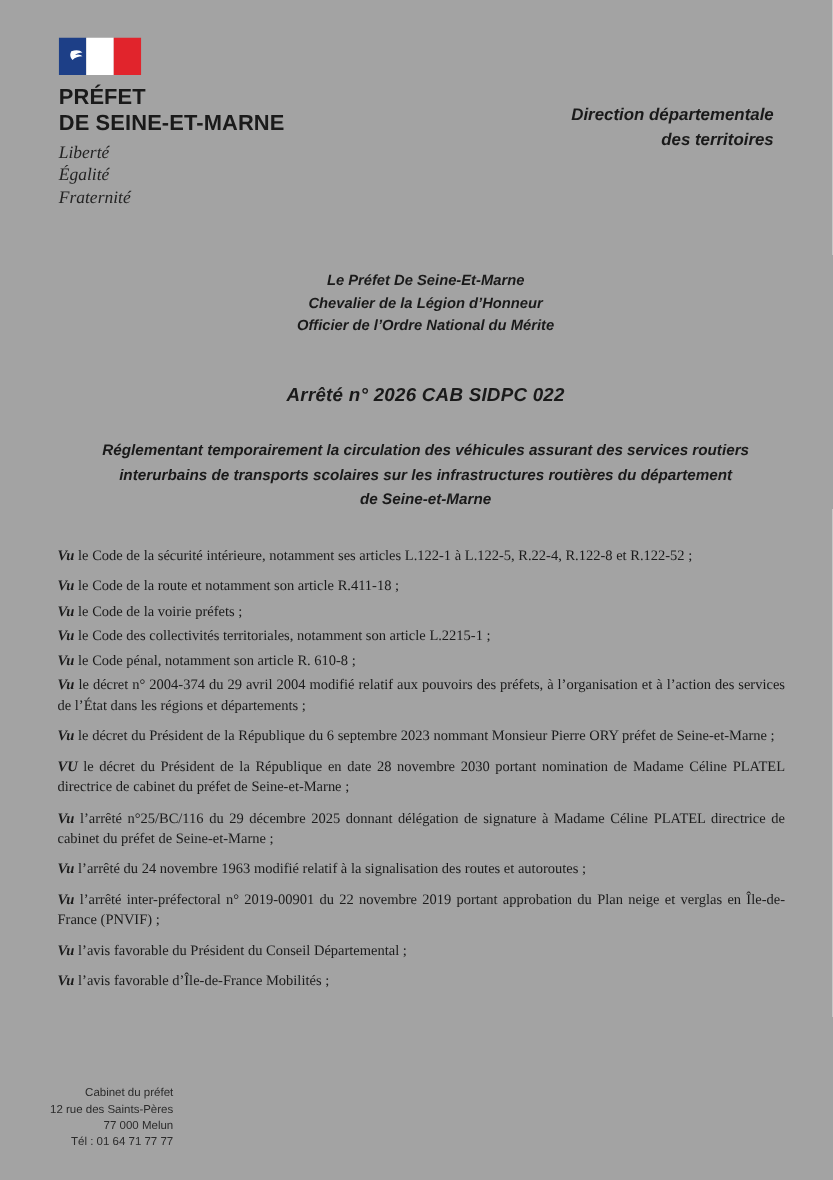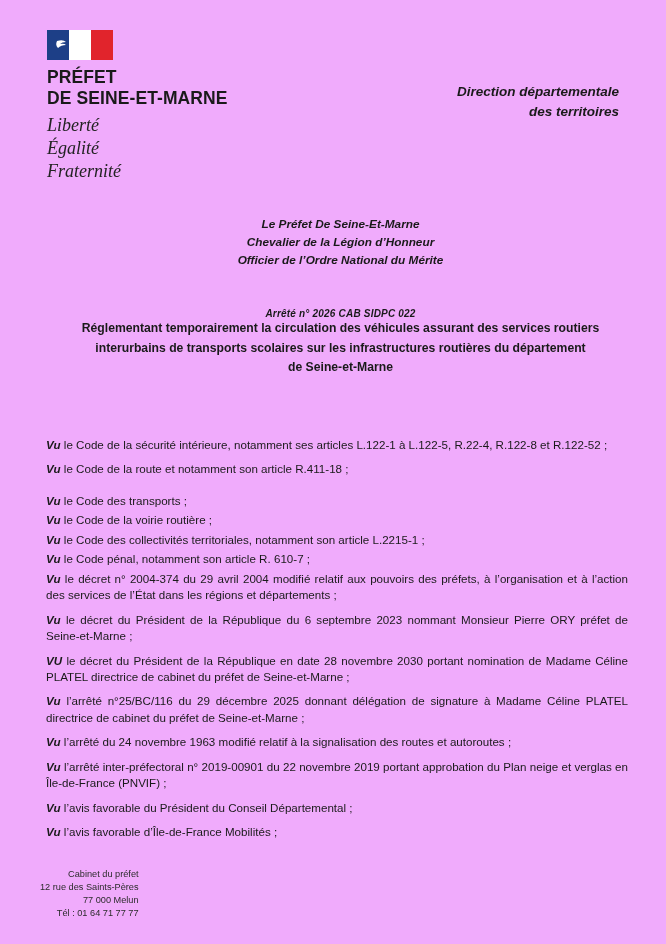--- a/index.html
+++ b/index.html
@@ -13,21 +13,21 @@
     height: 944px;
     position: relative;
     font-family: "Liberation Sans", sans-serif;
     color: #1a1a1a;
     overflow: hidden;
   }
 
   .page {
     position: absolute;
     inset: 0;
-    background: #f0abfc;
+    background: #a3a3a3;
   }
 
   
   .header {
     position: absolute;
     top: 30px;
     left: 0;
     right: 0;
     height: 130px;
   }
@@ -53,21 +53,21 @@
     line-height: 1.18;
     color: #1a1a1a;
     margin: 0;
     white-space: nowrap;
   }
 
   .devise {
     margin-top: 6px;
     font-family: "Liberation Serif", serif;
     font-style: italic;
-    font-size: 18px;
+    font-size: 14px;
     line-height: 1.28;
     color: #232323;
   }
   .devise div { white-space: nowrap; }
 
   .service {
     position: absolute;
     right: 47px;
     top: 52px;
     text-align: right;
@@ -88,48 +88,51 @@
   }
   .qualites {
     font-size: 11.8px;
     font-weight: bold;
     font-style: italic;
     line-height: 1.52;
     color: #1a1a1a;
   }
   .arrete-num {
     margin-top: 38px;
-    font-size: 10px;
+    font-size: 15px;
     font-weight: bold;
     font-style: italic;
     letter-spacing: 0.2px;
   }
   .objet {
+    margin-top: 26px;
     font-size: 12.2px;
     font-weight: bold;
+    font-style: italic;
     line-height: 1.62;
   }
   .objet div { display: block; }
 
   
   .visas {
     position: absolute;
     left: 46px;
     right: 38px;
     top: 437px;
+    font-family: Liberation Serif, serif;
   }
   .visa {
     font-size: 11.6px;
     line-height: 1.42;
     color: #1a1a1a;
     text-align: justify;
     margin: 0 0 3px 0;
   }
   .visa.gap-sm { margin-bottom: 8px; }
-  .visa.gap-md { margin-bottom: 15px; }
+  .visa.gap-md { margin-bottom: 4px; }
   .visa .kw {
     font-weight: bold;
     font-style: italic;
   }
 
   
   .footer {
     position: absolute;
     left: 40px;
     top: 868px;
@@ -187,24 +190,23 @@
     <div class="objet">
       <div>Réglementant temporairement la circulation des véhicules assurant des services routiers</div>
       <div>interurbains de transports scolaires sur les infrastructures routières du département</div>
       <div>de Seine-et-Marne</div>
     </div>
   </div>
 
   <div class="visas">
       <p class="visa gap-sm"><span class="kw">Vu</span> <span>le Code de la sécurité intérieure, notamment ses articles L.122-1 à L.122-5, R.22-4, R.122-8 et R.122-52 ;</span></p>
       <p class="visa gap-md"><span class="kw">Vu</span> <span>le Code de la route et notamment son article R.411-18 ;</span></p>
-      <p class="visa"><span class="kw">Vu</span> <span>le Code des transports ;</span></p>
-      <p class="visa"><span class="kw">Vu</span> <span>le Code de la voirie routière ;</span></p>
+      <p class="visa"><span class="kw">Vu</span> <span>le Code de la voirie préfets ;</span></p>
       <p class="visa"><span class="kw">Vu</span> <span>le Code des collectivités territoriales, notamment son article L.2215-1 ;</span></p>
-      <p class="visa"><span class="kw">Vu</span> <span>le Code pénal, notamment son article R. 610-7 ;</span></p>
+      <p class="visa"><span class="kw">Vu</span> <span>le Code pénal, notamment son article R. 610-8 ;</span></p>
       <p class="visa gap-sm"><span class="kw">Vu</span> <span>le décret n° 2004-374 du 29 avril 2004 modifié relatif aux pouvoirs des préfets, à l’organisation et à l’action des services de l’État dans les régions et départements ;</span></p>
       <p class="visa gap-sm"><span class="kw">Vu</span> <span>le décret du Président de la République du 6 septembre 2023 nommant Monsieur Pierre ORY préfet de Seine-et-Marne ;</span></p>
       <p class="visa gap-sm"><span class="kw">VU</span> <span>le décret du Président de la République en date 28 novembre 2030 portant nomination de Madame Céline PLATEL directrice de cabinet du préfet de Seine-et-Marne ;</span></p>
       <p class="visa gap-sm"><span class="kw">Vu</span> <span>l’arrêté n°25/BC/116 du 29 décembre 2025 donnant délégation de signature à Madame Céline PLATEL directrice de cabinet du préfet de Seine-et-Marne ;</span></p>
       <p class="visa gap-sm"><span class="kw">Vu</span> <span>l’arrêté du 24 novembre 1963 modifié relatif à la signalisation des routes et autoroutes ;</span></p>
       <p class="visa gap-sm"><span class="kw">Vu</span> <span>l’arrêté inter-préfectoral n° 2019-00901 du 22 novembre 2019 portant approbation du Plan neige et verglas en Île-de-France (PNVIF) ;</span></p>
       <p class="visa gap-sm"><span class="kw">Vu</span> <span>l’avis favorable du Président du Conseil Départemental ;</span></p>
       <p class="visa gap-sm"><span class="kw">Vu</span> <span>l’avis favorable d’Île-de-France Mobilités ;</span></p>
     </div>
 

